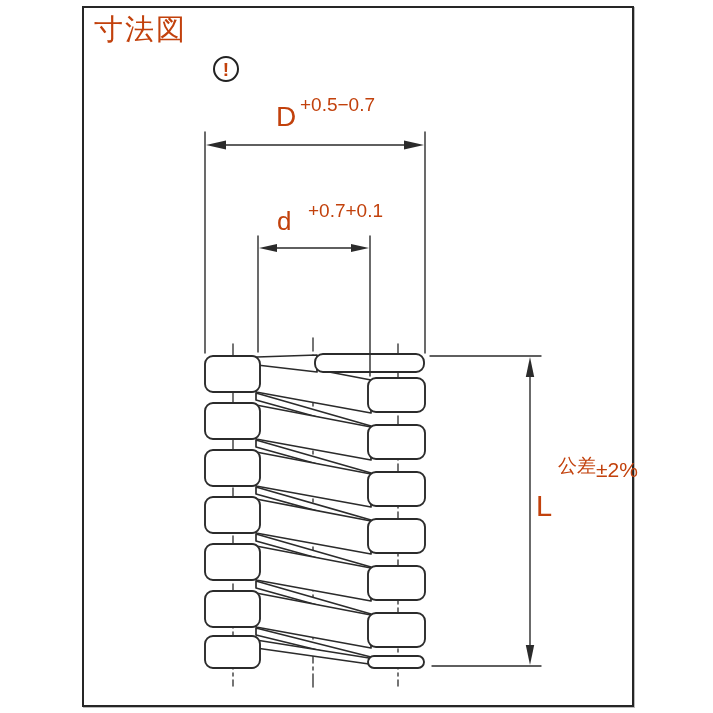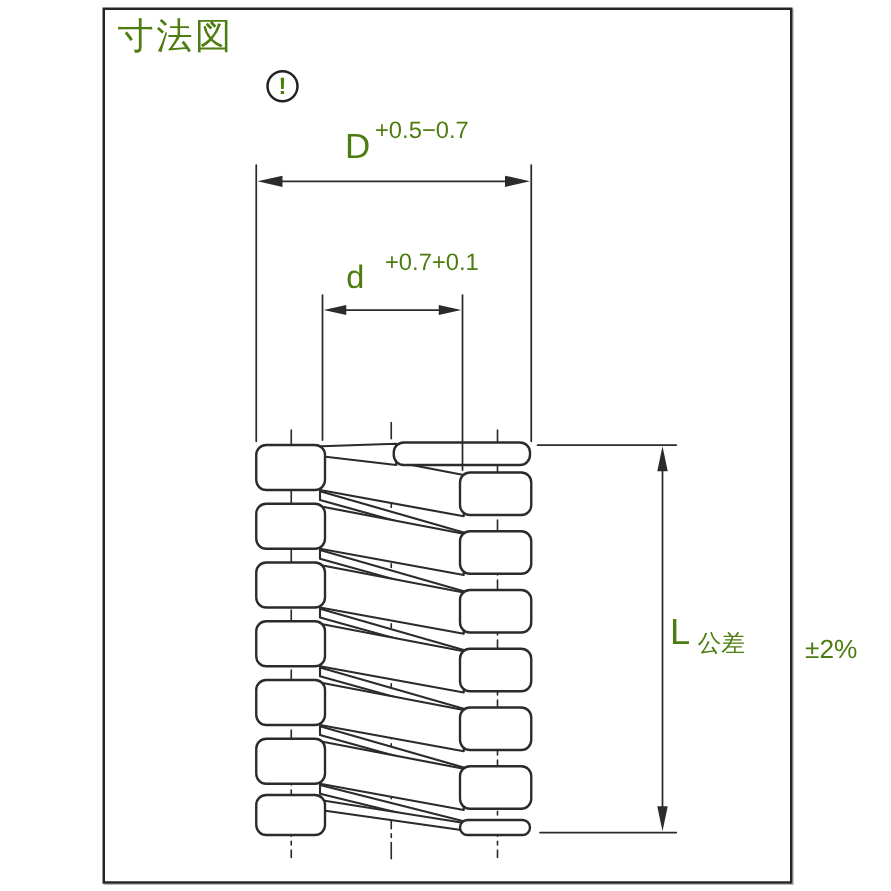--- a/index.html
+++ b/index.html
@@ -1,18 +1,18 @@
 <!DOCTYPE html>
 <html><head>
 <meta charset="utf-8">
 <style>
   html,body{margin:0;padding:0;background:#ffffff;}
   #stage{
     position:relative;width:713px;height:713px;background:#ffffff;overflow:hidden;
-    font-family:"Liberation Sans","DejaVu Sans",sans-serif;color:#4d7c0f;
+    font-family:"Liberation Sans","DejaVu Sans",sans-serif;color:#c2410c;
   }
   .frame{
     position:absolute;left:82px;top:6px;width:548px;height:697px;
     border:2px solid #262626;background:#ffffff;
     box-shadow:1px 1px 0 #bbbbbb;
   }
   svg.lineart{position:absolute;left:0;top:0;z-index:2;}
   .txt{position:absolute;z-index:3;white-space:nowrap;line-height:1;}
   .title{left:94px;top:15px;font-size:29px;letter-spacing:2px;}
   .note-icon{
@@ -24,21 +24,21 @@
   .dim-label{font-size:28px;}
   .lbl-D{left:276px;top:103px;}
   .lbl-d{left:277px;top:208px;font-size:26px;}
   .lbl-L{left:536px;top:492px;font-size:29px;}
   .tol{display:flex;flex-direction:row;line-height:1;}
   .tol span{display:block;}
   .tol-D{left:300px;top:95px;font-size:19px;}
   .tol-D span{margin-bottom:3px;}
   .tol-d{left:308px;top:201px;font-size:19px;}
   .tol-d span{margin-bottom:4px;}
-  .tol-L{left:558px;top:506px;font-size:19px;gap:48px;}
+  .tol-L{left:558px;top:456px;font-size:19px;}
   .tol-L .pct{font-size:21px;margin-top:3px;}
 </style>
 </head>
 <body>
 
 <div id="stage">
 
   <div class="frame"></div>
 
   <svg class="lineart" width="713" height="713" viewBox="0 0 713 713" fill="none" stroke="#2b2b2b" stroke-linecap="round" stroke-linejoin="round">

